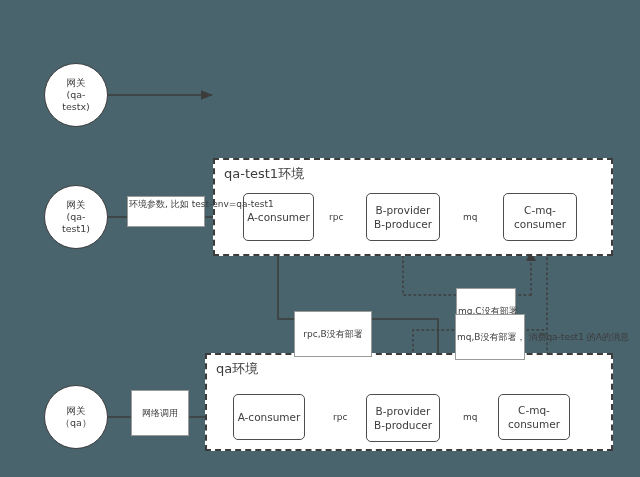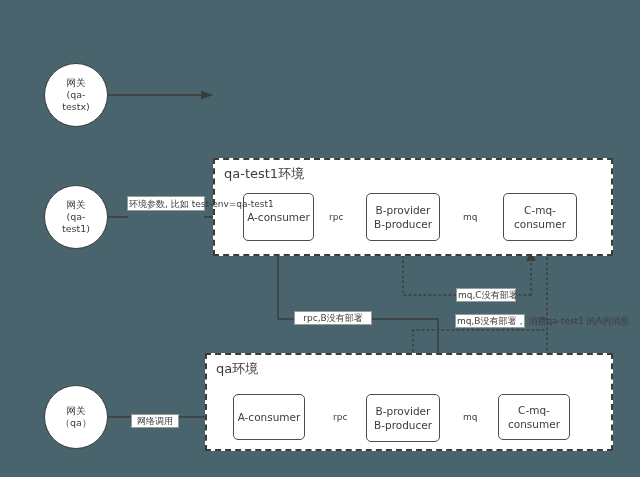--- a/index.html
+++ b/index.html
@@ -77,21 +77,21 @@
 
   
   .elabel {
     position: absolute;
     background: #ffffff;
     color: #3c3c3c;
     font-size: 9px;
     line-height: 1.35;
     text-align: center;
     white-space: nowrap;
-    padding: 0 1px;
+    padding: 16px 1px;
     box-sizing: border-box;
   }
   .elabel.boxed {
     border: 1px solid #9a9a9a;
   }
   .elabel.plain {
     padding: 0 2px;
     text-align: center;
   }
 </style>
@@ -216,21 +216,21 @@
   </div>
 
   <div class="elabel plain" style="left:327px; top:211px;">rpc</div>
 
   <div class="elabel plain" style="left:461px; top:211px;">mq</div>
 
   <div class="elabel plain" style="left:331px; top:411px;">rpc</div>
 
   <div class="elabel plain" style="left:461px; top:411px;">mq</div>
 
-  <div class="elabel boxed" style="left:131px; top:414px; width:48px;">网络调用</div>
+  <div class="elabel boxed" style="left:131px; top:390px; width:58px;">网络调用</div>
 
   <div class="elabel boxed" style="left:294px; top:311px; width:78px;">rpc,B没有部署</div>
 
   <div class="elabel boxed" style="left:456px; top:288px; width:60px;">mq,C没有部署</div>
 
   <div class="elabel boxed" style="left:455px; top:314px; width:70px;">
     <span>mq,B没有部署，</span>
     <span>消费qa-test1</span>
     <span>的A的消息</span>
   </div>

